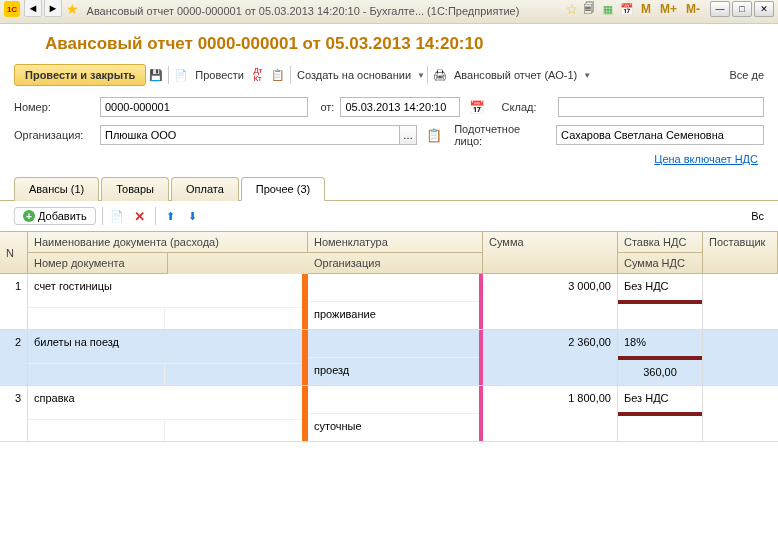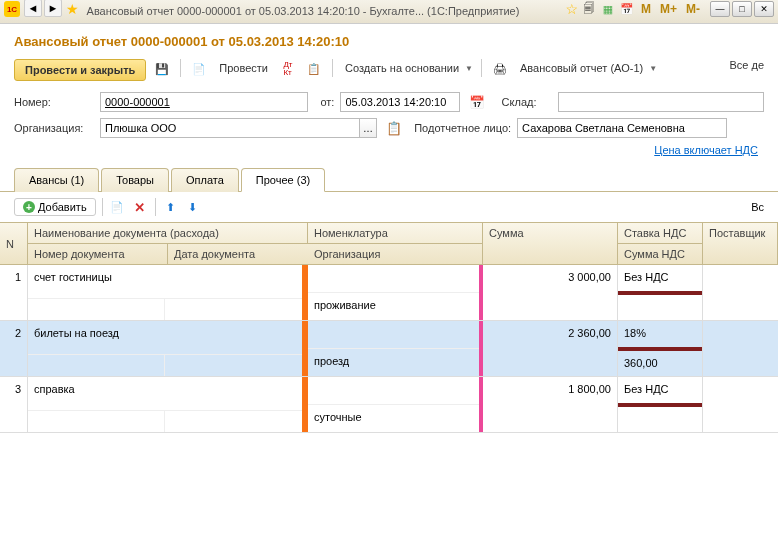--- a/index.html
+++ b/index.html
@@ -11,37 +11,37 @@
     .nav-btn { width: 18px; height: 18px; border: 1px solid #ccc; background: #f5f5f5; border-radius: 2px; display: flex; align-items: center; justify-content: center; cursor: pointer; }
     .star-icon { color: #ffc107; font-size: 14px; }
     .titlebar-text { flex: 1; color: #555; padding-left: 4px; white-space: nowrap; overflow: hidden; }
     .titlebar-tools { display: flex; gap: 3px; align-items: center; }
     .tool-icon { width: 16px; height: 16px; display: flex; align-items: center; justify-content: center; cursor: pointer; }
     .m-btn { font-weight: bold; color: #b8860b; font-size: 12px; padding: 0 3px; cursor: pointer; }
     .window-btns { display: flex; gap: 2px; margin-left: 4px; }
     .win-btn { width: 20px; height: 16px; border: 1px solid #aaa; background: linear-gradient(#fff, #ddd); border-radius: 2px; display: flex; align-items: center; justify-content: center; cursor: pointer; font-size: 9px; }
     
     .header { padding: 10px 14px 6px; }
-    .header-title { font-size: 13px; font-weight: bold; color: #c07800; }
-    
-    .toolbar { padding: 4px 14px 8px; display: flex; align-items: flex-start; gap: 6px; }
+    .header-title { font-size: 17px; font-weight: bold; color: #c07800; margin-left: 31px; }
+    
+    .toolbar { padding: 4px 14px 8px; display: flex; align-items: center; }
     .btn-primary { background: linear-gradient(#ffe89a, #f5d060); border: 1px solid #d4af37; border-radius: 3px; padding: 4px 10px; font-weight: bold; cursor: pointer; color: #333; }
     .tb-icon { width: 20px; height: 20px; border: 1px solid transparent; border-radius: 2px; display: flex; align-items: center; justify-content: center; cursor: pointer; }
     .tb-sep { width: 1px; height: 18px; background: #ccc; margin: 0 2px; }
     .tb-link { color: #333; cursor: pointer; padding: 3px 4px; }
     .tb-dropdown { display: flex; align-items: center; gap: 2px; }
     .dd-arrow { font-size: 8px; color: #666; }
     .all-actions { margin-left: auto; color: #333; cursor: pointer; }
     
     .form-row { display: flex; align-items: center; padding: 3px 14px; gap: 6px; }
     .form-label { color: #333; min-width: 80px; }
     .form-input { border: 1px solid #bbb; background: #fff; padding: 2px 4px; height: 20px; }
-    .input-number { width: 212px; text-decoration: underline; }
+    .input-number { width: 212px; }
     .input-date { width: 120px; }
-    .input-org { width: 260px; }
+    .input-org { width: 300px; }
     .input-accountable { width: 210px; }
     .input-stock { width: 210px; }
     .input-select-btn { width: 18px; height: 20px; border: 1px solid #bbb; background: linear-gradient(#fff, #eee); cursor: pointer; display: flex; align-items: center; justify-content: center; font-size: 10px; margin-left: -1px; }
     .cal-icon { color: #c07800; font-size: 13px; margin-left: 3px; cursor: pointer; }
     .vat-link { color: #0066cc; text-decoration: underline; cursor: pointer; margin-left: auto; padding-right: 6px; }
     
     .tabs { display: flex; padding: 8px 14px 0; border-bottom: 1px solid #c5b88c; gap: 2px; }
     .tab { padding: 5px 14px; border: 1px solid #c5b88c; border-bottom: none; background: linear-gradient(#faf6e9, #f0e9d2); border-radius: 4px 4px 0 0; cursor: pointer; position: relative; top: 1px; }
     .tab.active { background: #fff; border-bottom: 1px solid #fff; }
     
@@ -74,21 +74,21 @@
     .gr-doc-top { padding: 6px; border-bottom: 1px solid #eee; flex: 1; }
     .gr-doc-bottom { display: flex; flex: 1; }
     .gr-docnum { width: 140px; border-right: 1px solid #eee; padding: 6px; }
     .gr-docdate { width: 140px; padding: 6px; }
     .gr-nomen { width: 175px; border-right: 4px solid #ec4899; display: flex; flex-direction: column; }
     .gr-nomen-top { padding: 6px; border-bottom: 1px solid #eee; flex: 1; }
     .gr-nomen-bottom { padding: 6px; flex: 1; }
     .gr-sum { width: 135px; border-right: 1px solid #ddd; padding: 6px; text-align: right; }
     .gr-vat { width: 85px; border-right: 1px solid #ddd; display: flex; flex-direction: column; }
     .gr-vat-top { padding: 6px; border-bottom: 4px solid #7f1d1d; flex: 1; }
-    .gr-vat-bottom { padding: 6px; text-align: left; flex: 1; }
+    .gr-vat-bottom { padding: 6px; text-align: center; flex: 1; }
     .gr-supplier { flex: 1; padding: 6px; }
   </style>
 </head>
 <body>
 
 <div class="titlebar">
   <div class="titlebar-icon">1C</div>
   <div class="titlebar-nav">
     <div class="nav-btn">◄</div>
     <div class="nav-btn">►</div>
@@ -183,21 +183,20 @@
   <span style="margin-left:auto">Вс</span>
 </div>
 
 <div class="grid">
   <div class="grid-header">
     <div class="gh-cell gh-n">N</div>
     <div class="gh-doc" style="display:flex;flex-direction:column">
       <div class="gh-cell">Наименование документа (расхода)</div>
       <div class="gh-subrow">
         <div class="gh-cell gh-docnum">Номер документа</div>
-        <div class="gh-cell gh-docdate" style="border-right:none">Дата документа</div>
       </div>
     </div>
     <div class="gh-nomen" style="display:flex;flex-direction:column;border-right:1px solid #c5b88c">
       <div class="gh-cell" style="border-right:none">Номенклатура</div>
       <div class="gh-cell" style="border-right:none">Организация</div>
     </div>
     <div class="gh-cell gh-sum">Сумма</div>
     <div class="gh-vat" style="display:flex;flex-direction:column;border-right:1px solid #c5b88c">
       <div class="gh-cell" style="border-right:none">Ставка НДС</div>
       <div class="gh-cell" style="border-right:none">Сумма НДС</div>

